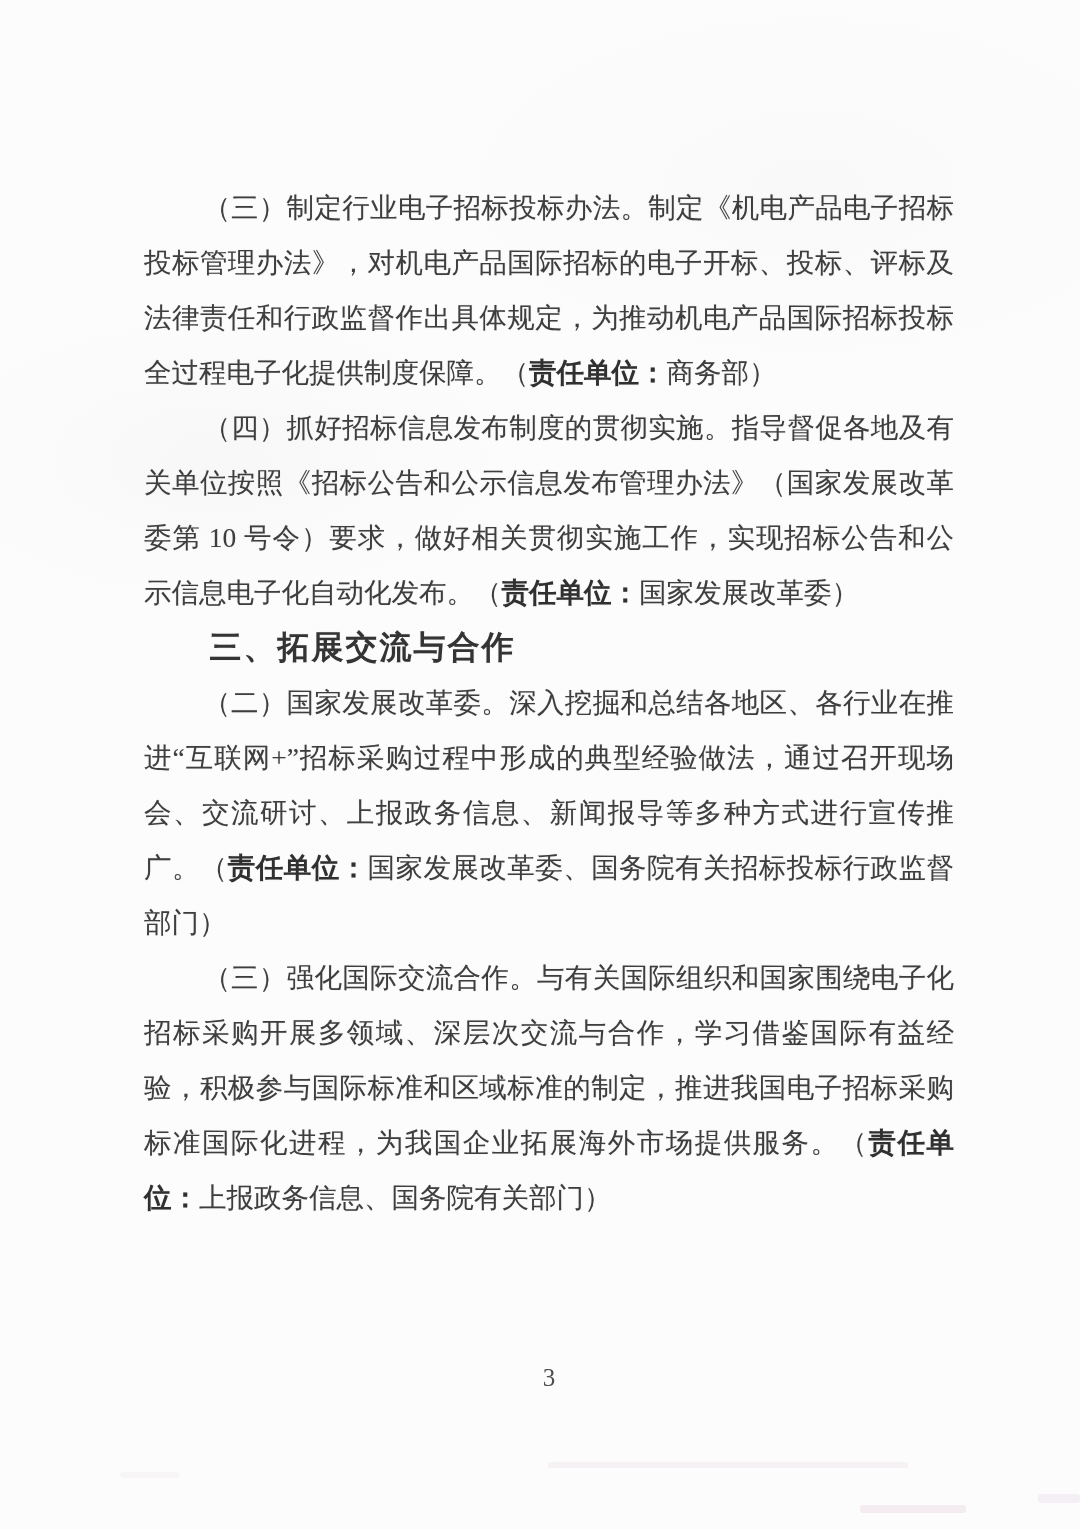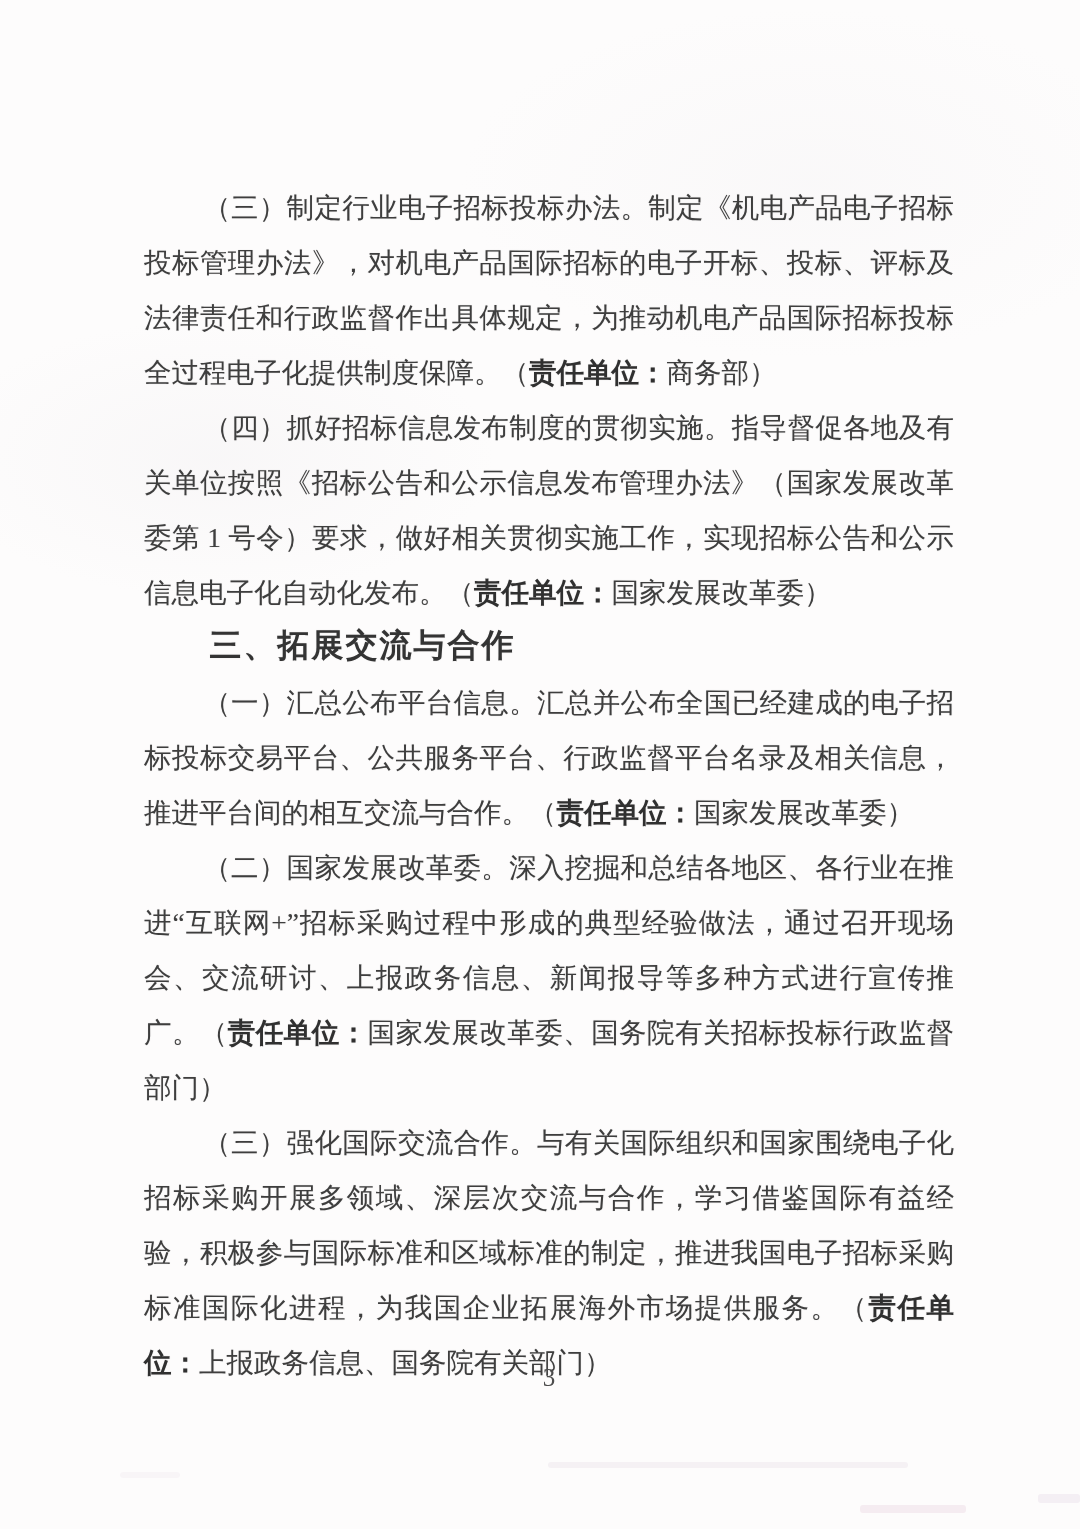--- a/index.html
+++ b/index.html
@@ -42,21 +42,21 @@
     text-indent: 2.15em;
     text-align: justify;
   }
   .section-heading {
     margin: 0;
     text-indent: 2.05em;
     font-size: 32px;
     line-height: 55px;
     font-weight: 700;
     color: #343434;
-    font-family: Liberation Mono, monospace;
+    font-family: Liberation Sans, sans-serif;
     letter-spacing: 2px;
   }
   .resp-label {
     font-weight: 700;
     color: #303030;
     font-family: "Liberation Sans", "DejaVu Sans", sans-serif;
   }
   .page-number {
     position: absolute;
     left: 144px;
@@ -80,25 +80,24 @@
 </style>
 </head>
 <body>
 
 <div class="page">
 
   <div class="text-block">
 
     <p><span>（三）制定行业电子招标投标办法。制定《机电产品电子招标投标管理办法》，对机电产品国际招标的电子开标、投标、评标及法律责任和行政监督作出具体规定，为推动机电产品国际招标投标全过程电子化提供制度保障。（</span><span class="resp-label">责任单位：</span><span>商务部）</span></p>
 
-    <p><span>（四）抓好招标信息发布制度的贯彻实施。指导督促各地及有关单位按照《招标公告和公示信息发布管理办法》（国家发展改革委第 1 号令）要求，做好相关贯彻实施工作，实现招标公告和公示信息电子化自动化发布。（</span><span class="resp-label">责任单位：</span><span>国家发展改革委）</span></p>
+    <p><span>（四）抓好招标信息发布制度的贯彻实施。指导督促各地及有关单位按照《招标公告和公示信息发布管理办法》（国家发展改革委第 10 号令）要求，做好相关贯彻实施工作，实现招标公告和公示信息电子化自动化发布。（</span><span class="resp-label">责任单位：</span><span>国家发展改革委）</span></p>
 
     <h2 class="section-heading">三、拓展交流与合作</h2>
 
-    <p><span>（一）汇总公布平台信息。汇总并公布全国已经建成的电子招标投标交易平台、公共服务平台、行政监督平台名录及相关信息，推进平台间的相互交流与合作。（</span><span class="resp-label">责任单位：</span><span>国家发展改革委）</span></p>
 
     <p><span>（二）国家发展改革委。深入挖掘和总结各地区、各行业在推进“互联网+”招标采购过程中形成的典型经验做法，通过召开现场会、交流研讨、上报政务信息、新闻报导等多种方式进行宣传推广。（</span><span class="resp-label">责任单位：</span><span>国家发展改革委、国务院有关招标投标行政监督部门）</span></p>
 
     <p><span>（三）强化国际交流合作。与有关国际组织和国家围绕电子化招标采购开展多领域、深层次交流与合作，学习借鉴国际有益经验，积极参与国际标准和区域标准的制定，推进我国电子招标采购标准国际化进程，为我国企业拓展海外市场提供服务。（</span><span class="resp-label">责任单位：</span><span>上报政务信息、国务院有关部门）</span></p>
 
   </div>
 
   <div class="page-number">3</div>
 
   <div class="artifact artifact-1"></div>

